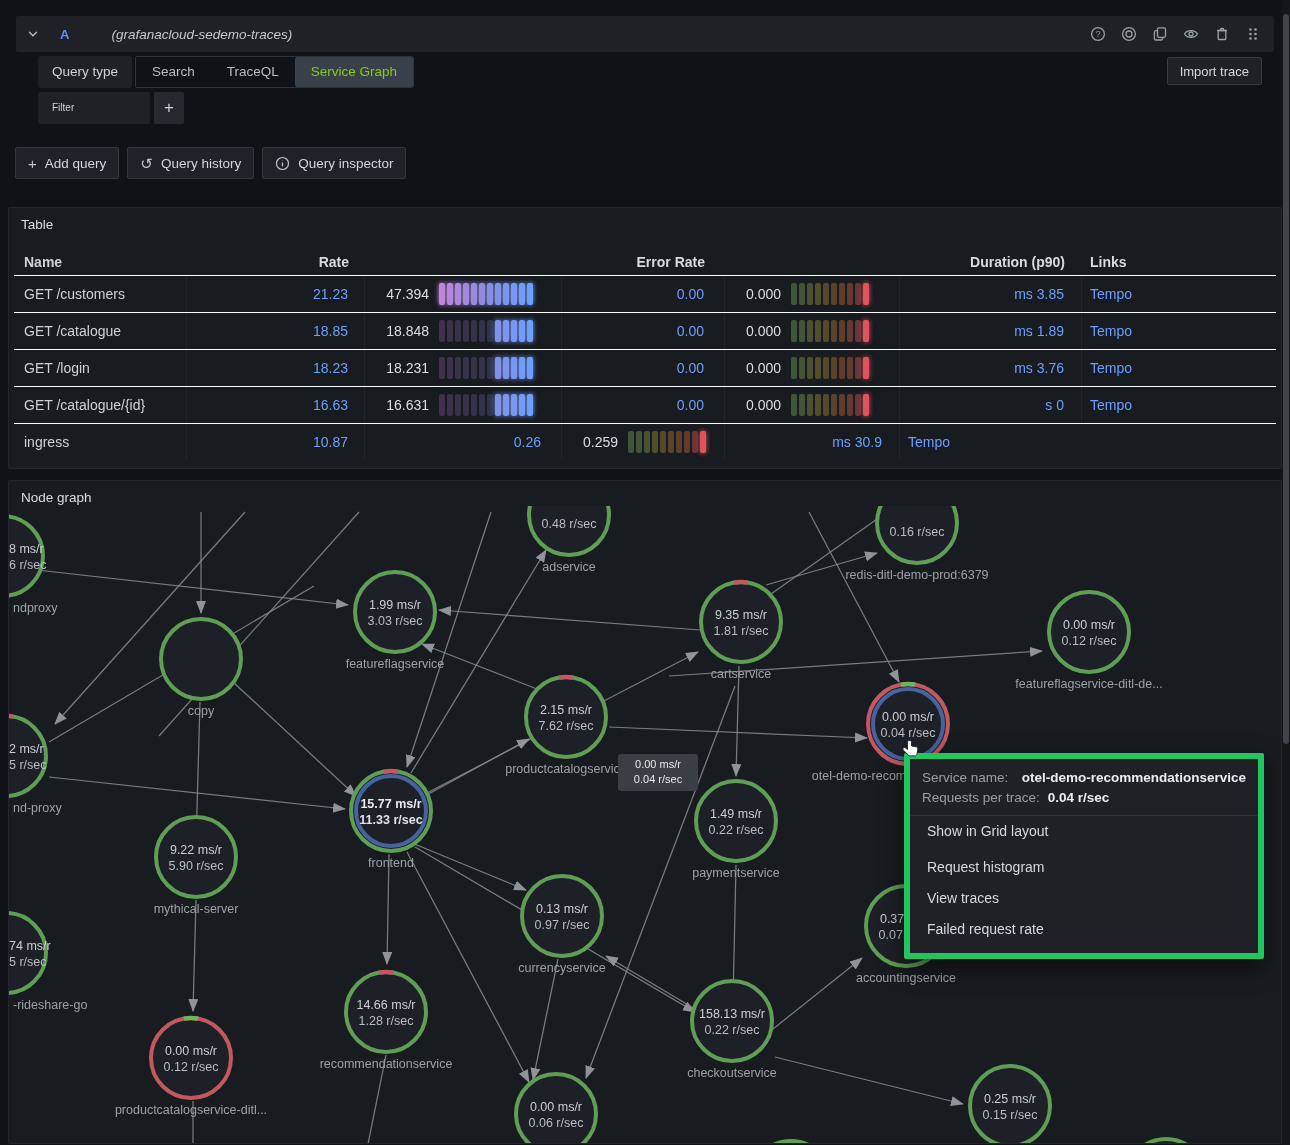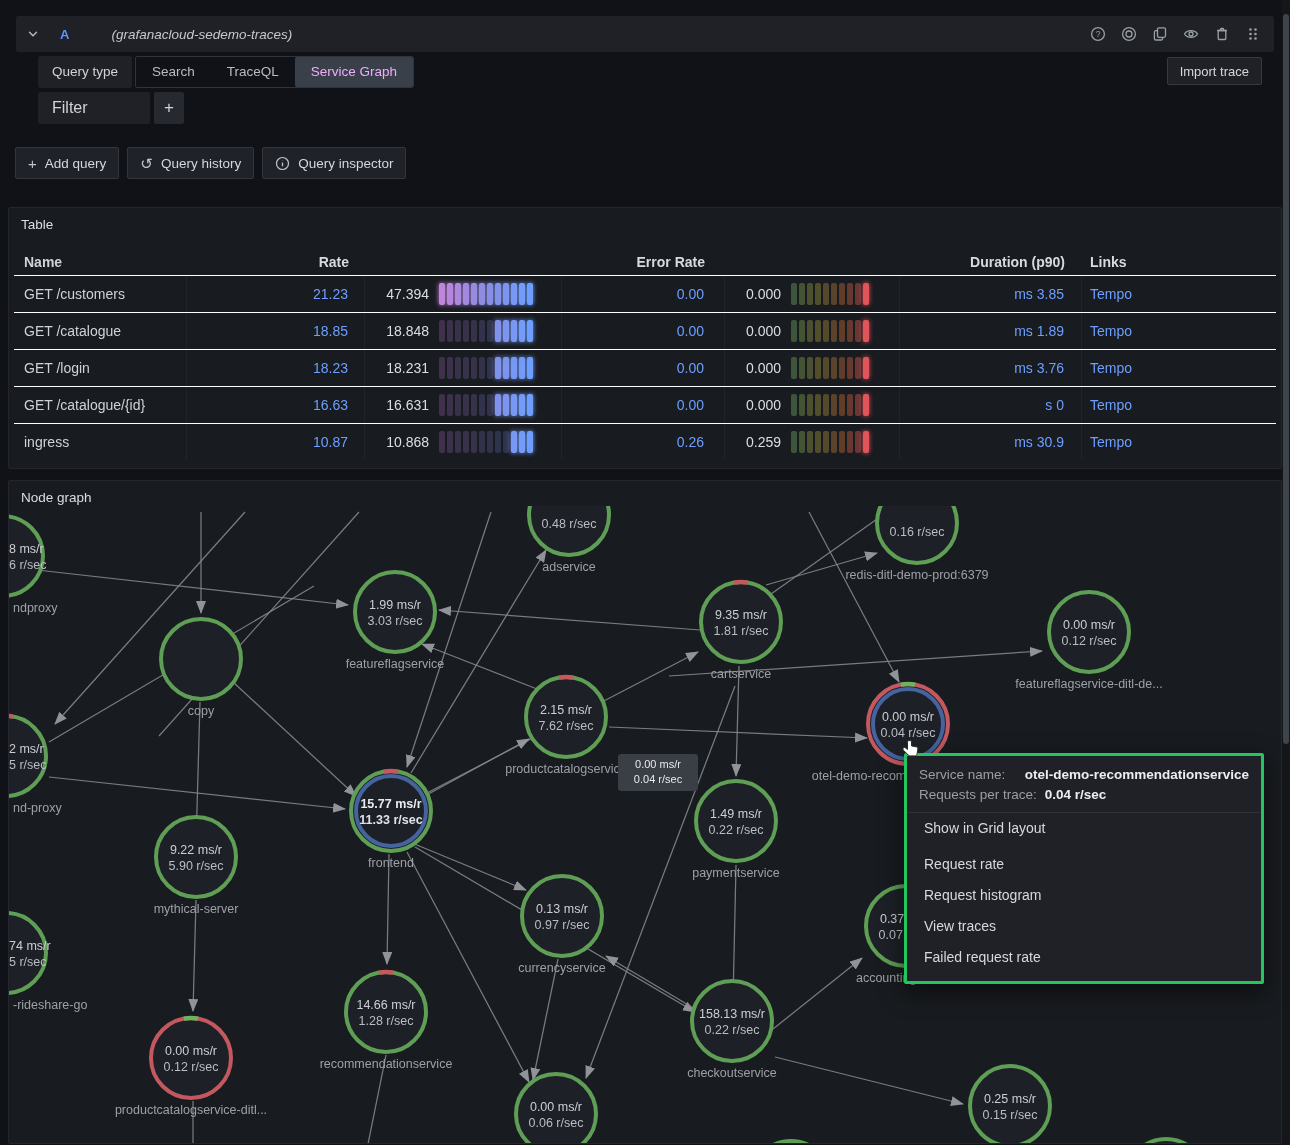--- a/index.html
+++ b/index.html
@@ -12,24 +12,24 @@
   .qheader{position:absolute;left:16px;top:16px;width:1258px;height:36px;background:#1f2127;border-radius:2px;display:flex;align-items:center}
   .chev{margin-left:10px;display:flex;align-items:center;cursor:pointer}
   .refid{margin-left:20px;color:#5b93ff;font-weight:700;font-size:13px;cursor:pointer}
   .dsname{margin-left:42px;color:#c6c8cf;font-style:italic;font-size:13.5px}
   .qicons{margin-left:auto;margin-right:12px;display:flex;gap:13px;align-items:center}
   .qicons .icobtn{width:18px;height:18px;display:flex;align-items:center;justify-content:center;cursor:pointer}
   .row-qtype{position:absolute;left:38px;top:56px;height:32px;display:flex;align-items:stretch}
   .chip{background:#1f2127;border-radius:2px;padding:0 14px;line-height:32px;font-size:13.5px;font-weight:500;color:#d0d3d9;margin-right:3px}
   .radiogroup{display:flex;border:1px solid #2f333a;border-radius:2px;box-sizing:border-box}
   .radio{padding:0 16px;line-height:30px;font-size:13.5px;color:#b8bcc3;cursor:pointer}
-  .radio.sel{background:#3a404a;color:#f0abfc;font-weight:500;border-radius:2px}
+  .radio.sel{background:#3a404a;color:#84cc16;font-weight:500;border-radius:2px}
   .import-btn{position:absolute;right:28px;top:57px;height:28px;padding:0 12px;background:#1f2127;border:1px solid #363a41;border-radius:2px;color:#d5d7dc;font-size:13px;display:flex;align-items:center;cursor:pointer}
   .row-filter{position:absolute;left:38px;top:92px;height:32px;display:flex}
-  .filter-chip{width:84px;background:#1f2127;border-radius:2px;padding:0 14px;line-height:32px;font-size:16px;font-weight:500;color:#d0d3d9}
+  .filter-chip{width:84px;background:#1f2127;border-radius:2px;padding:0 14px;line-height:32px;font-size:10px;font-weight:500;color:#d0d3d9}
   .plus-btn{margin-left:4px;width:30px;height:32px;background:#26292f;border-radius:2px;color:#d0d3d9;font-size:17px;display:flex;align-items:center;justify-content:center;cursor:pointer}
   .actions{position:absolute;left:15px;top:147px;display:flex;gap:8px}
   .btn{height:32px;padding:0 12px;display:flex;align-items:center;gap:8px;background:#1f2228;border:1px solid #33363d;border-radius:2px;font-size:13.5px;font-weight:500;color:#d5d7dc;cursor:pointer}
   .btn .bi{color:#c2c5cb;font-size:15px;line-height:1}
   
   .panel{position:absolute;background:#181b1f;border:1px solid #23262c;border-radius:2px;box-sizing:border-box}
   .panel-title{padding:9px 12px 0;font-size:13.5px;font-weight:500;color:#dcdee3}
   .table-panel{left:8px;top:207px;width:1274px;height:262px}
   .node-panel{left:8px;top:480px;width:1274px;height:664px;overflow:hidden}
   
@@ -44,21 +44,21 @@
   .blue{color:#6e9fff;font-weight:500;cursor:pointer}
   .pr16{padding-right:16px}.pr20{padding-right:20px}.pr17{padding-right:17px}.pl8{padding-left:8px}
   .gnum{width:64px;text-align:right;color:#dcdee3;flex:none}
   .gnum2{width:56px;text-align:right;color:#dcdee3;flex:none}
   .gauge{display:flex;gap:2px;margin-left:10px}
   .gauge i{display:block;width:6px;height:22px;border-radius:2px}
   
   #graph-svg{position:absolute;left:0;top:25px}
   #graph-svg text{font-family:"Liberation Sans",sans-serif}
   .edge-chip{position:absolute;left:609px;top:273px;width:80px;padding:3px 0 4px;background:#3a3e45;border-radius:3px;text-align:center;font-size:11px;line-height:15px;color:#e8e9ec;z-index:5}
-  .ctx-menu{position:absolute;left:895px;top:272px;width:360px;background:#1f2127;border:3px solid #22c55e;border-radius:2px;box-shadow:0 8px 24px rgba(0,0,0,.55);z-index:10;box-sizing:border-box;padding-bottom:8px}
+  .ctx-menu{position:absolute;left:895px;top:272px;width:360px;background:#1f2127;border:6px solid #22c55e;border-radius:2px;box-shadow:0 8px 24px rgba(0,0,0,.55);z-index:10;box-sizing:border-box;padding-bottom:8px}
   .cm-info{padding:9px 12px 7px;border-bottom:1px solid #2e3138}
   .cm-row{display:flex;font-size:13.5px;line-height:20px}
   .cm-row.sp{justify-content:space-between}
   .cm-row .lbl{color:#9b9ea6}
   .cm-row .val{font-weight:700;color:#ecedf0;margin-left:8px}
   .cm-item{height:31px;line-height:31px;padding-left:17px;font-size:14px;color:#d7d9dd;cursor:pointer}
   .cm-item:first-of-type{margin-top:5px}
   .cm-group{height:26px;line-height:26px;padding-left:12px;font-size:13px;color:#8b8f97;margin-top:2px}
   .cursor{position:absolute;left:893px;top:258px;z-index:12;pointer-events:none}
   
@@ -372,37 +372,20 @@
             <span>Tempo</span>
           </div>
         </div>
         <div class="trow">
           <div class="tc c-name">
             <span>ingress</span>
           </div>
           <div class="tc c-right pr16 blue">
             <span>10.87</span>
           </div>
-          <div class="tc ">
-            <span class="gnum">10.868</span>
-            <div class="gauge">
-              <i style="background: rgb(62, 49, 73);"></i>
-              <i style="background: rgb(60, 49, 74);"></i>
-              <i style="background: rgb(57, 49, 74);"></i>
-              <i style="background: rgb(55, 50, 74);"></i>
-              <i style="background: rgb(53, 50, 74);"></i>
-              <i style="background: rgb(50, 50, 75);"></i>
-              <i style="background: rgb(48, 51, 75);"></i>
-              <i style="background: rgb(47, 52, 77);"></i>
-              <i style="background: rgb(46, 52, 78);"></i>
-              <i style="background: rgb(120, 152, 244); box-shadow: rgb(120, 152, 244) 0px 0px 5px;"></i>
-              <i style="background: rgb(115, 156, 250); box-shadow: rgb(115, 156, 250) 0px 0px 5px;"></i>
-              <i style="background: rgb(110, 159, 255); box-shadow: rgb(110, 159, 255) 0px 0px 5px;"></i>
-            </div>
-          </div>
           <div class="tc c-right pr20 blue">
             <span>0.26</span>
           </div>
           <div class="tc ">
             <span class="gnum2">0.259</span>
             <div class="gauge">
               <i style="background: rgb(63, 85, 58);"></i>
               <i style="background: rgb(69, 83, 53);"></i>
               <i style="background: rgb(75, 81, 48);"></i>
               <i style="background: rgb(81, 78, 44);"></i>
@@ -614,21 +597,20 @@
         <span class="lbl">Service name:</span>
         <span class="val">otel-demo-recommendationservice</span>
       </div>
       <div class="cm-row">
         <span class="lbl">Requests per trace:</span>
         <span class="val">0.04 r/sec</span>
       </div>
     </div>
     <div class="cm-item">Show in Grid layout</div>
     <div>
-        <div class="cm-item">Request rate</div>
         <div class="cm-item">Request histogram</div>
         <div class="cm-item">View traces</div>
         <div class="cm-item">Failed request rate</div>
       </div>
   </div>
 
   <span class="cursor">
     <svg width="19" height="20" viewBox="0 0 19 20">
       <path d="M7 1.6c-.9 0-1.5.7-1.5 1.5v7.4L3.6 8.9c-.7-.6-1.8-.5-2.3.2-.5.6-.4 1.6.2 2.2l4.8 4.8c.5.5 1.1.8 1.8.8h4.5c1.3 0 2.3-.9 2.5-2.2l.7-4.5c.2-1.1-.6-2.2-1.7-2.4l-4.6-.9V3.1c0-.8-.7-1.5-1.5-1.5z" fill="#ffffff" stroke="#26282e" stroke-width="1"></path>
     </svg>

